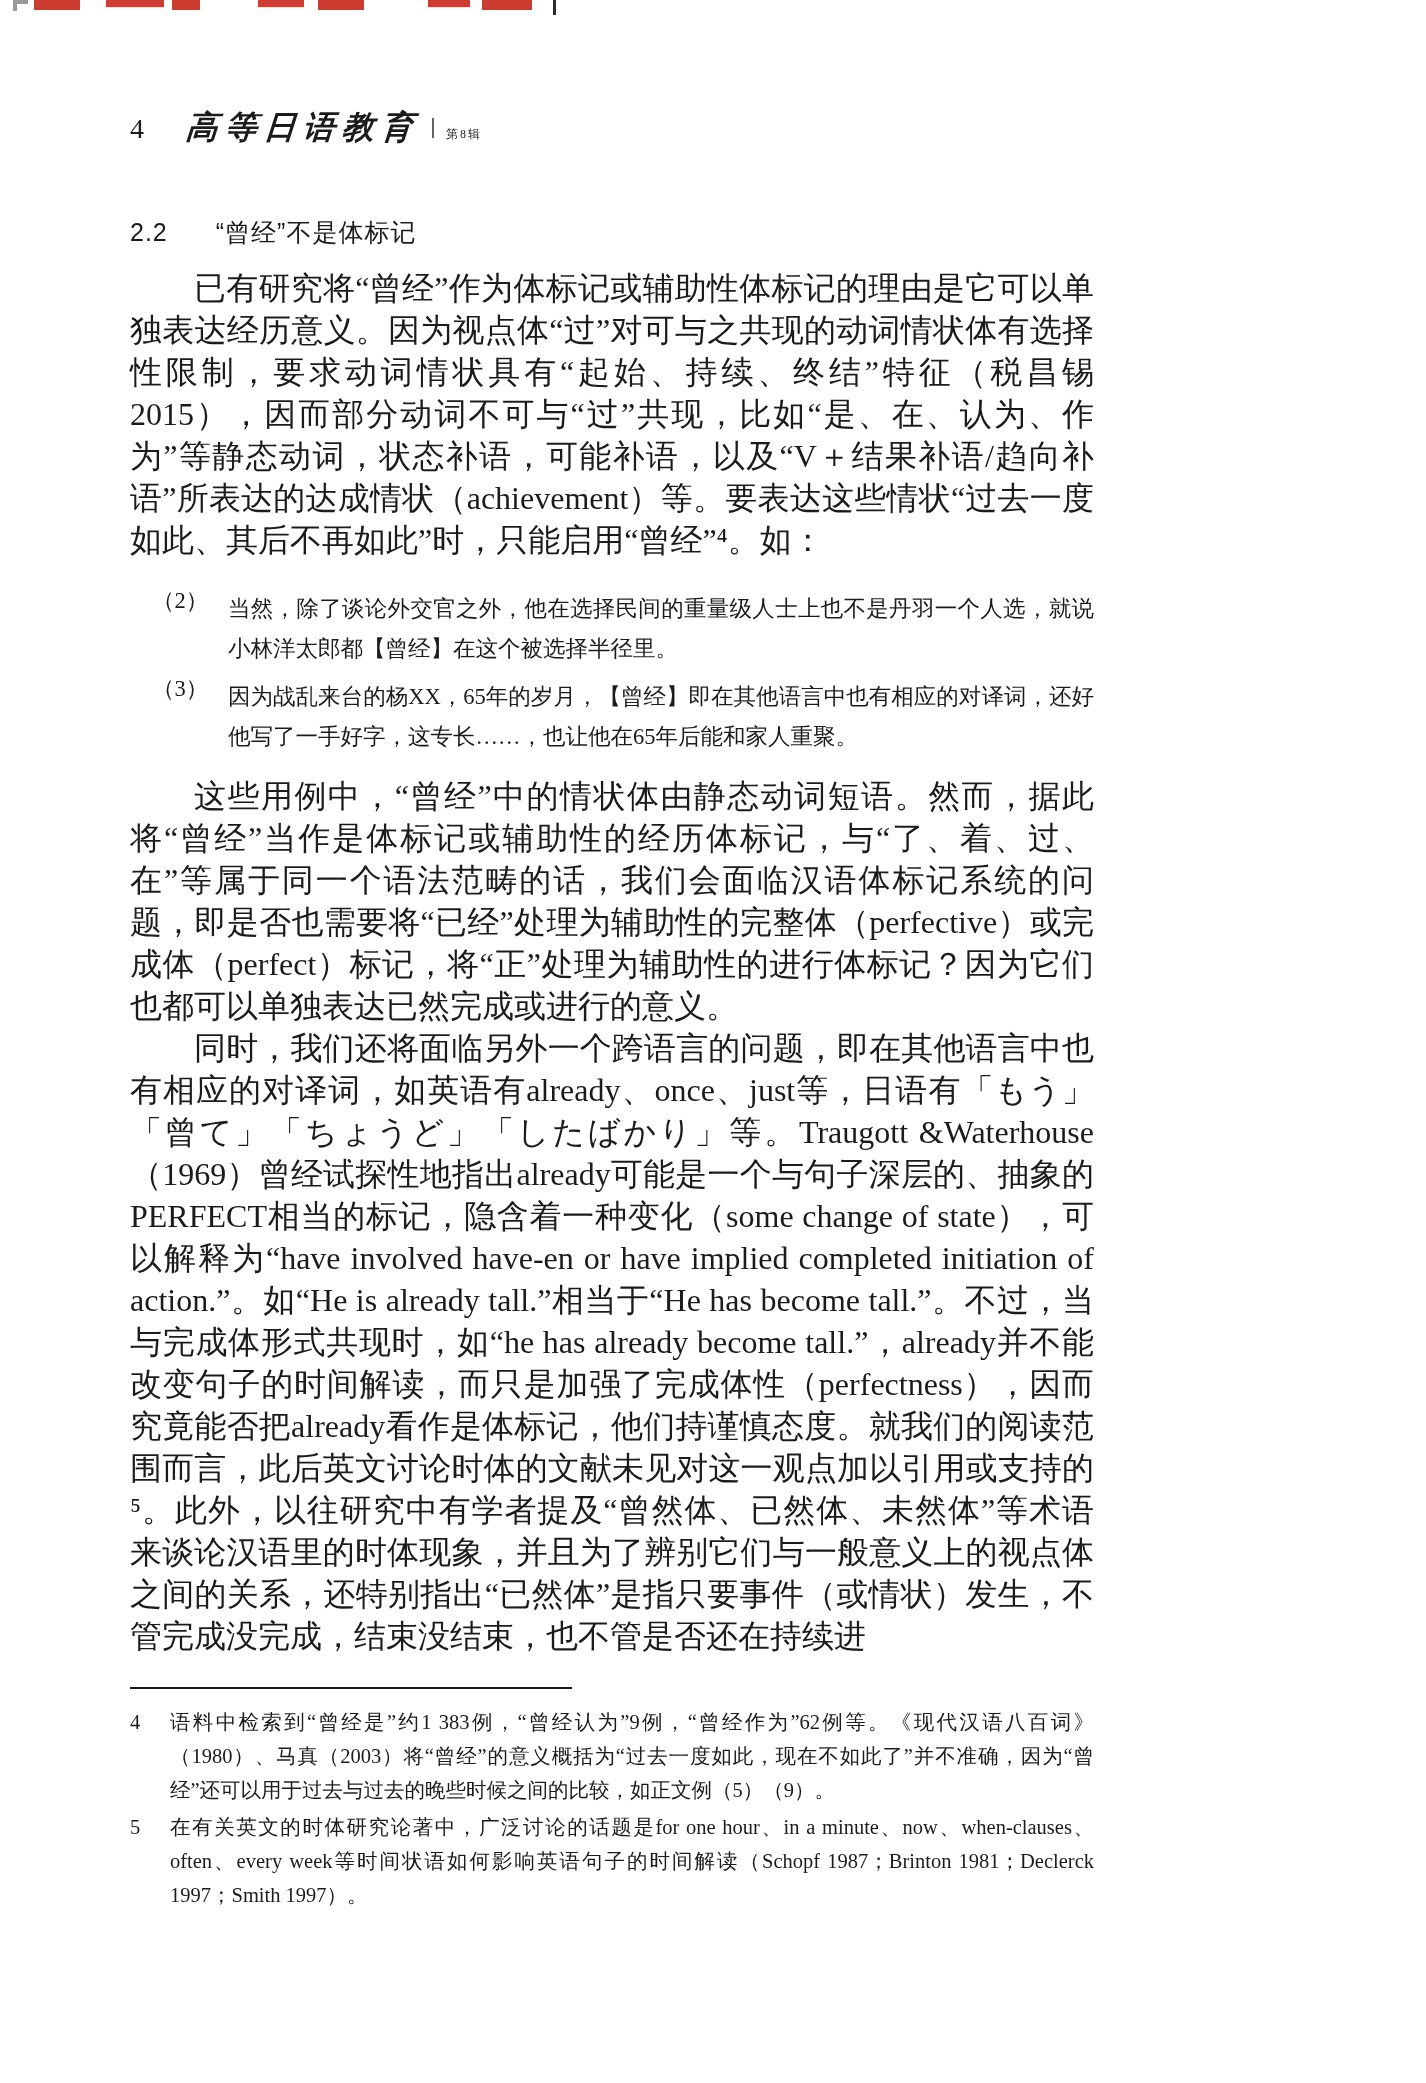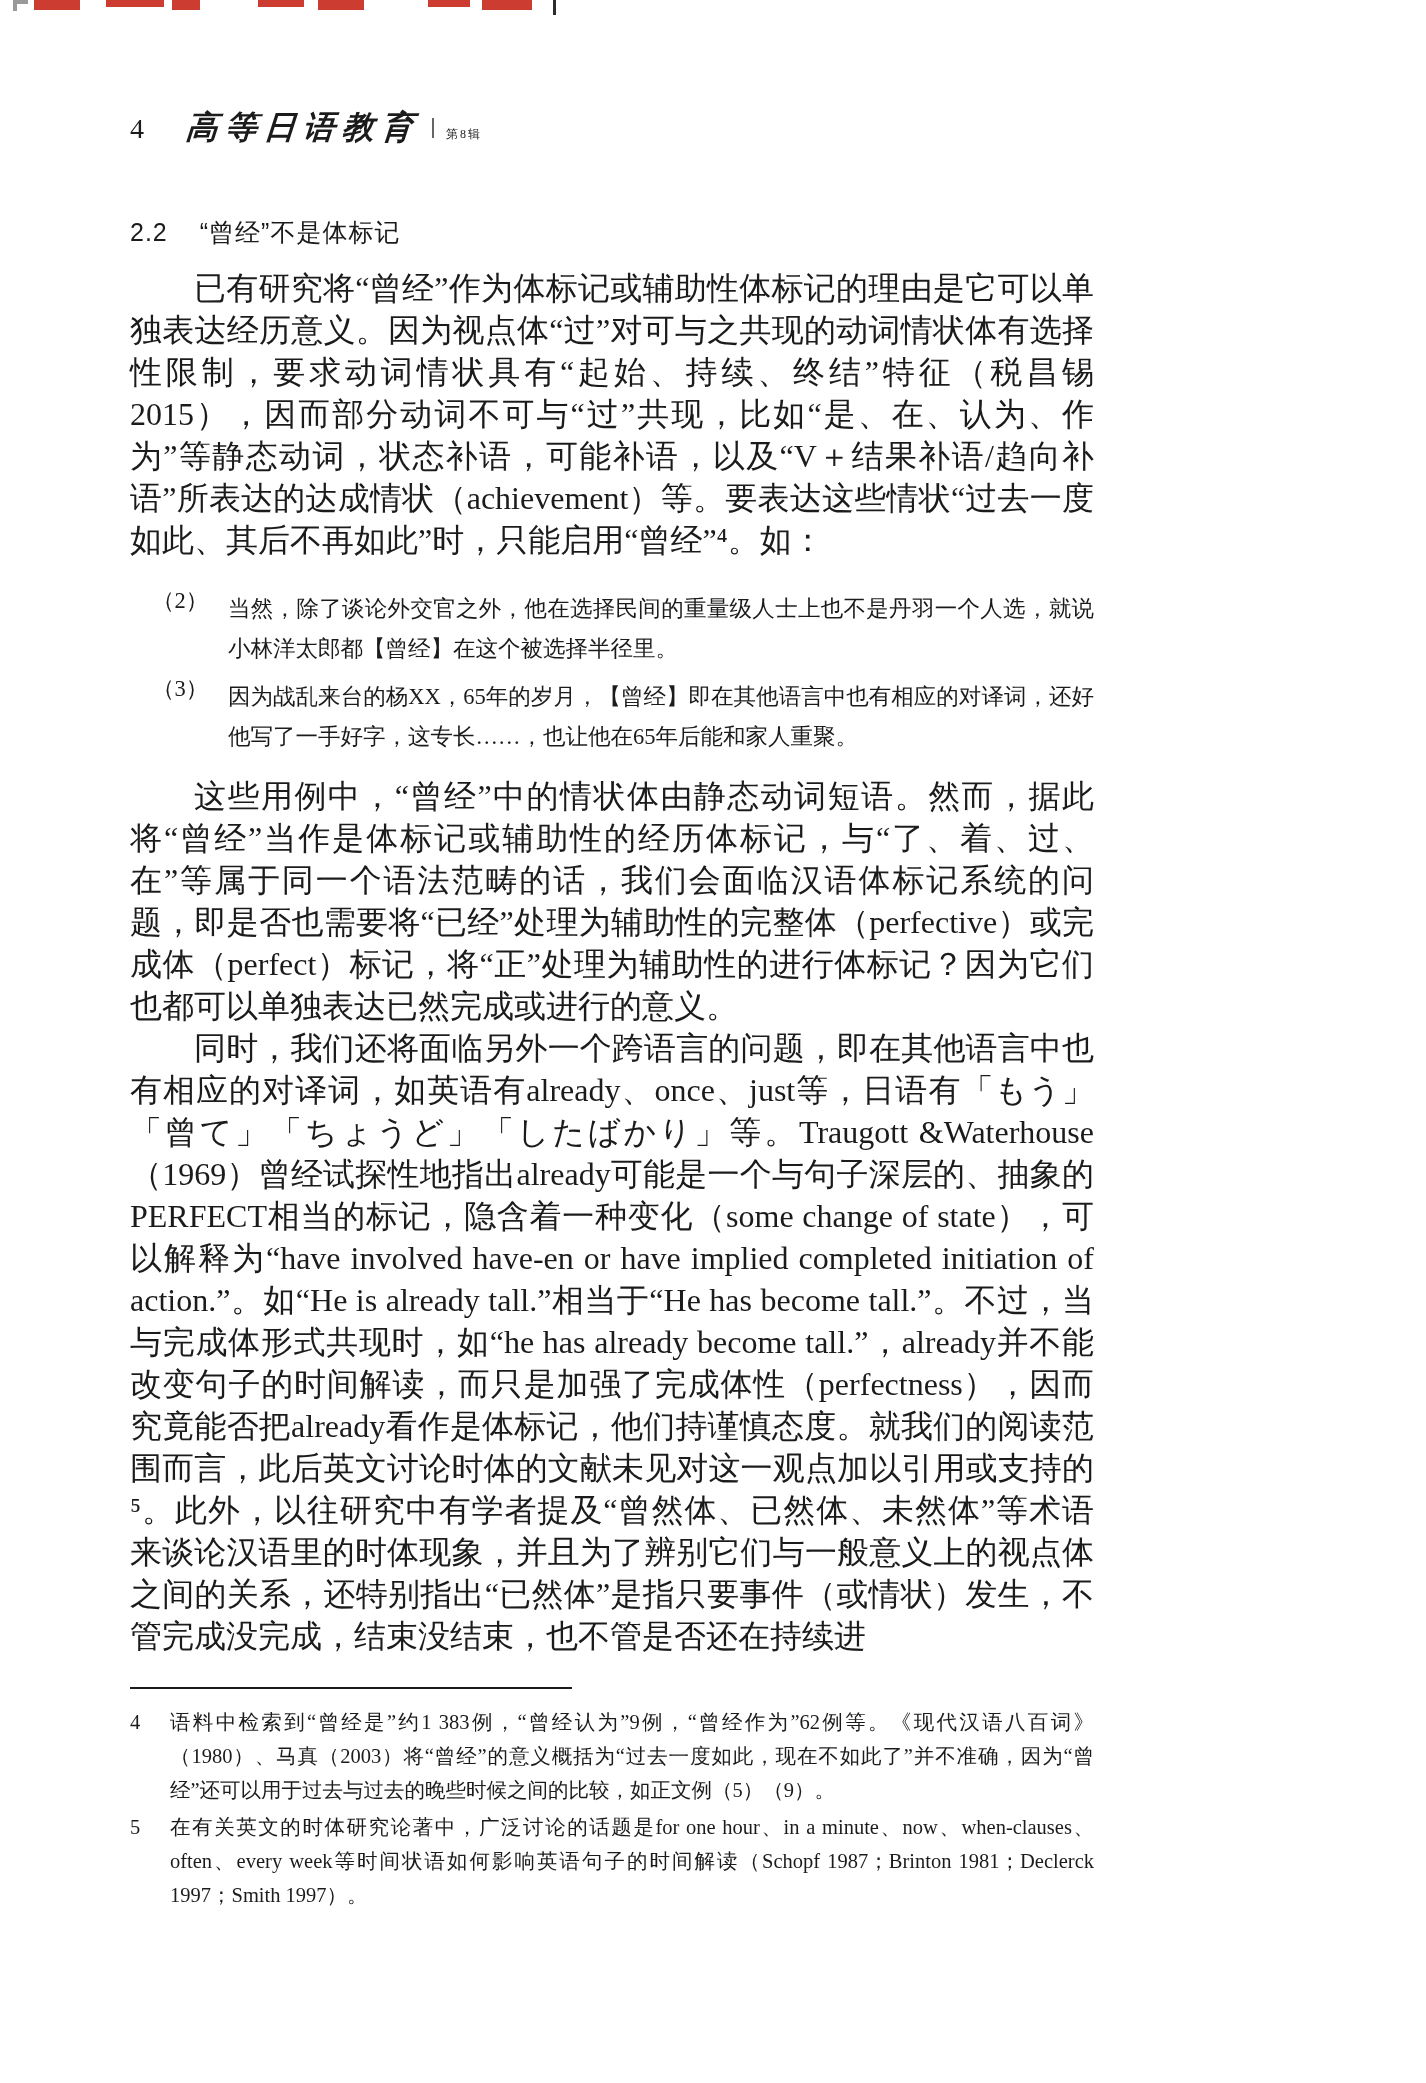--- a/index.html
+++ b/index.html
@@ -40,21 +40,21 @@
   .issue-sep { width: 2px; height: 20px; background: #666; margin: 0 12px; align-self: center; }
   .issue { font-size: 12px; letter-spacing: 2px; }
 
   
   .section-heading {
     margin-top: 66px;
     font-family: "Liberation Sans", "DejaVu Sans", sans-serif;
     font-size: 25px;
     letter-spacing: 1px;
   }
-  .section-number { margin-right: 32px; }
+  .section-number { margin-right: 48px; }
 
   
   .para {
     margin: 0;
     font-size: 32px;
     line-height: 42px;
     text-align: justify;
     text-indent: 2em;
   }
   .para.first { margin-top: 18px; }

